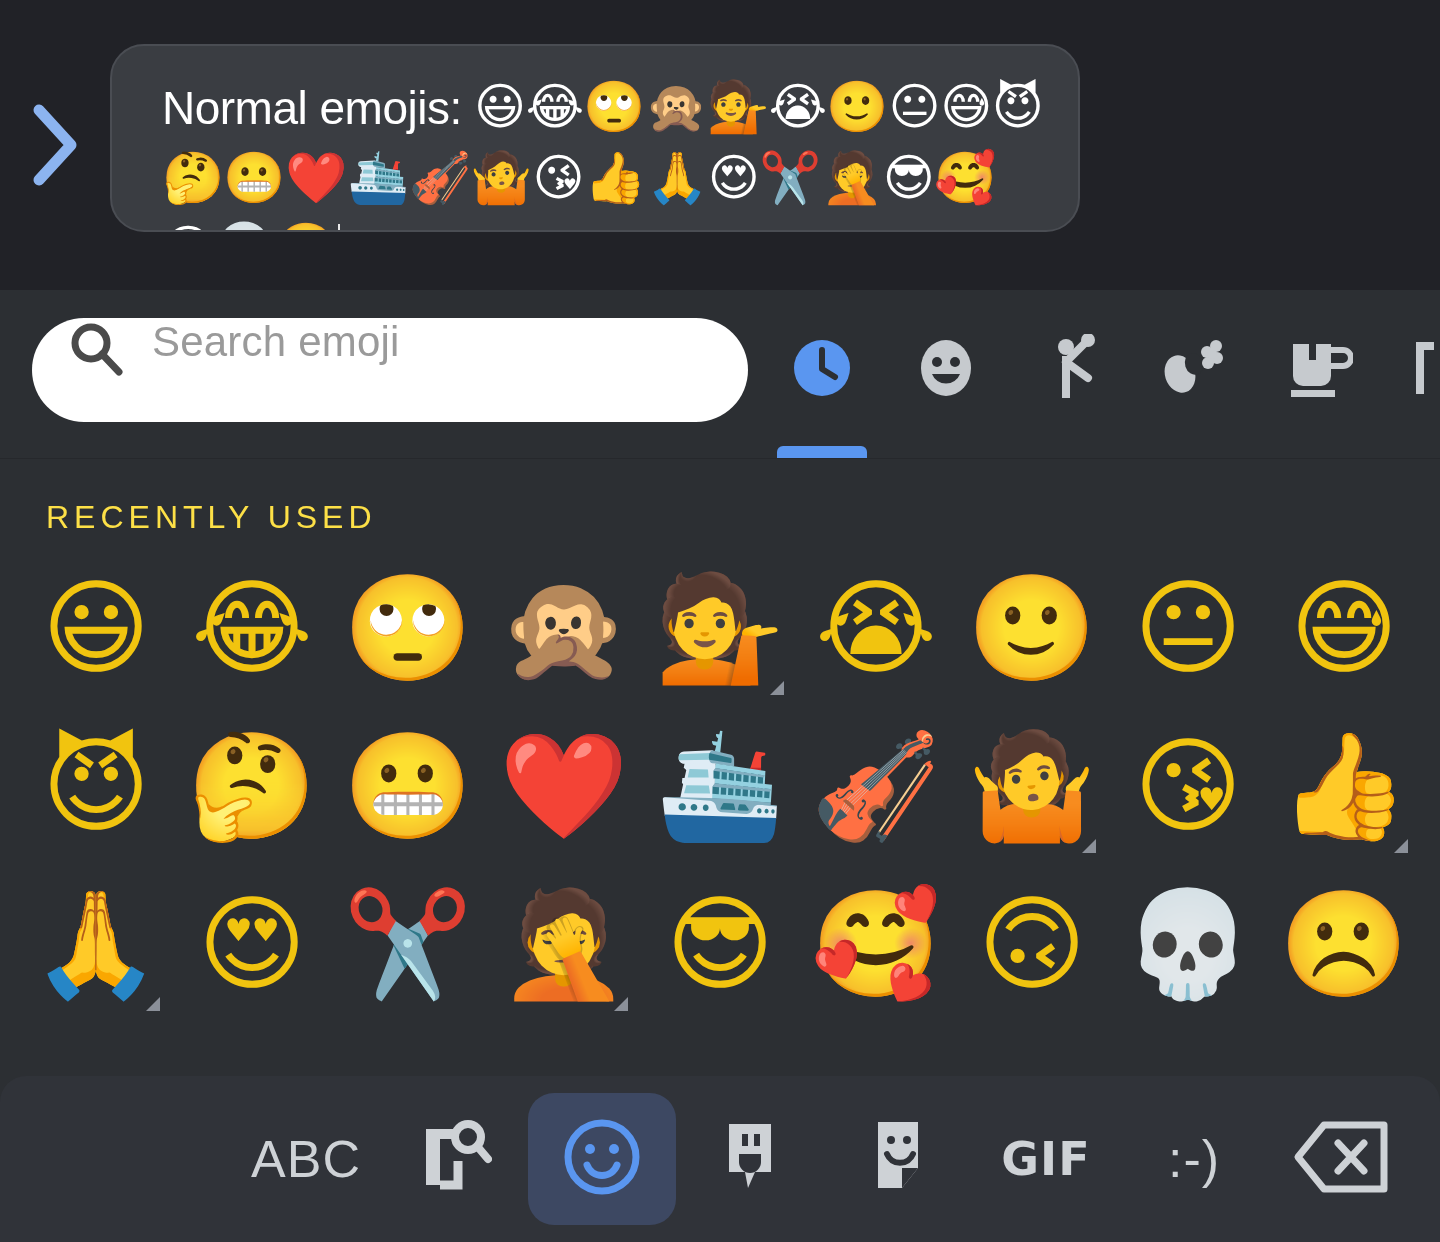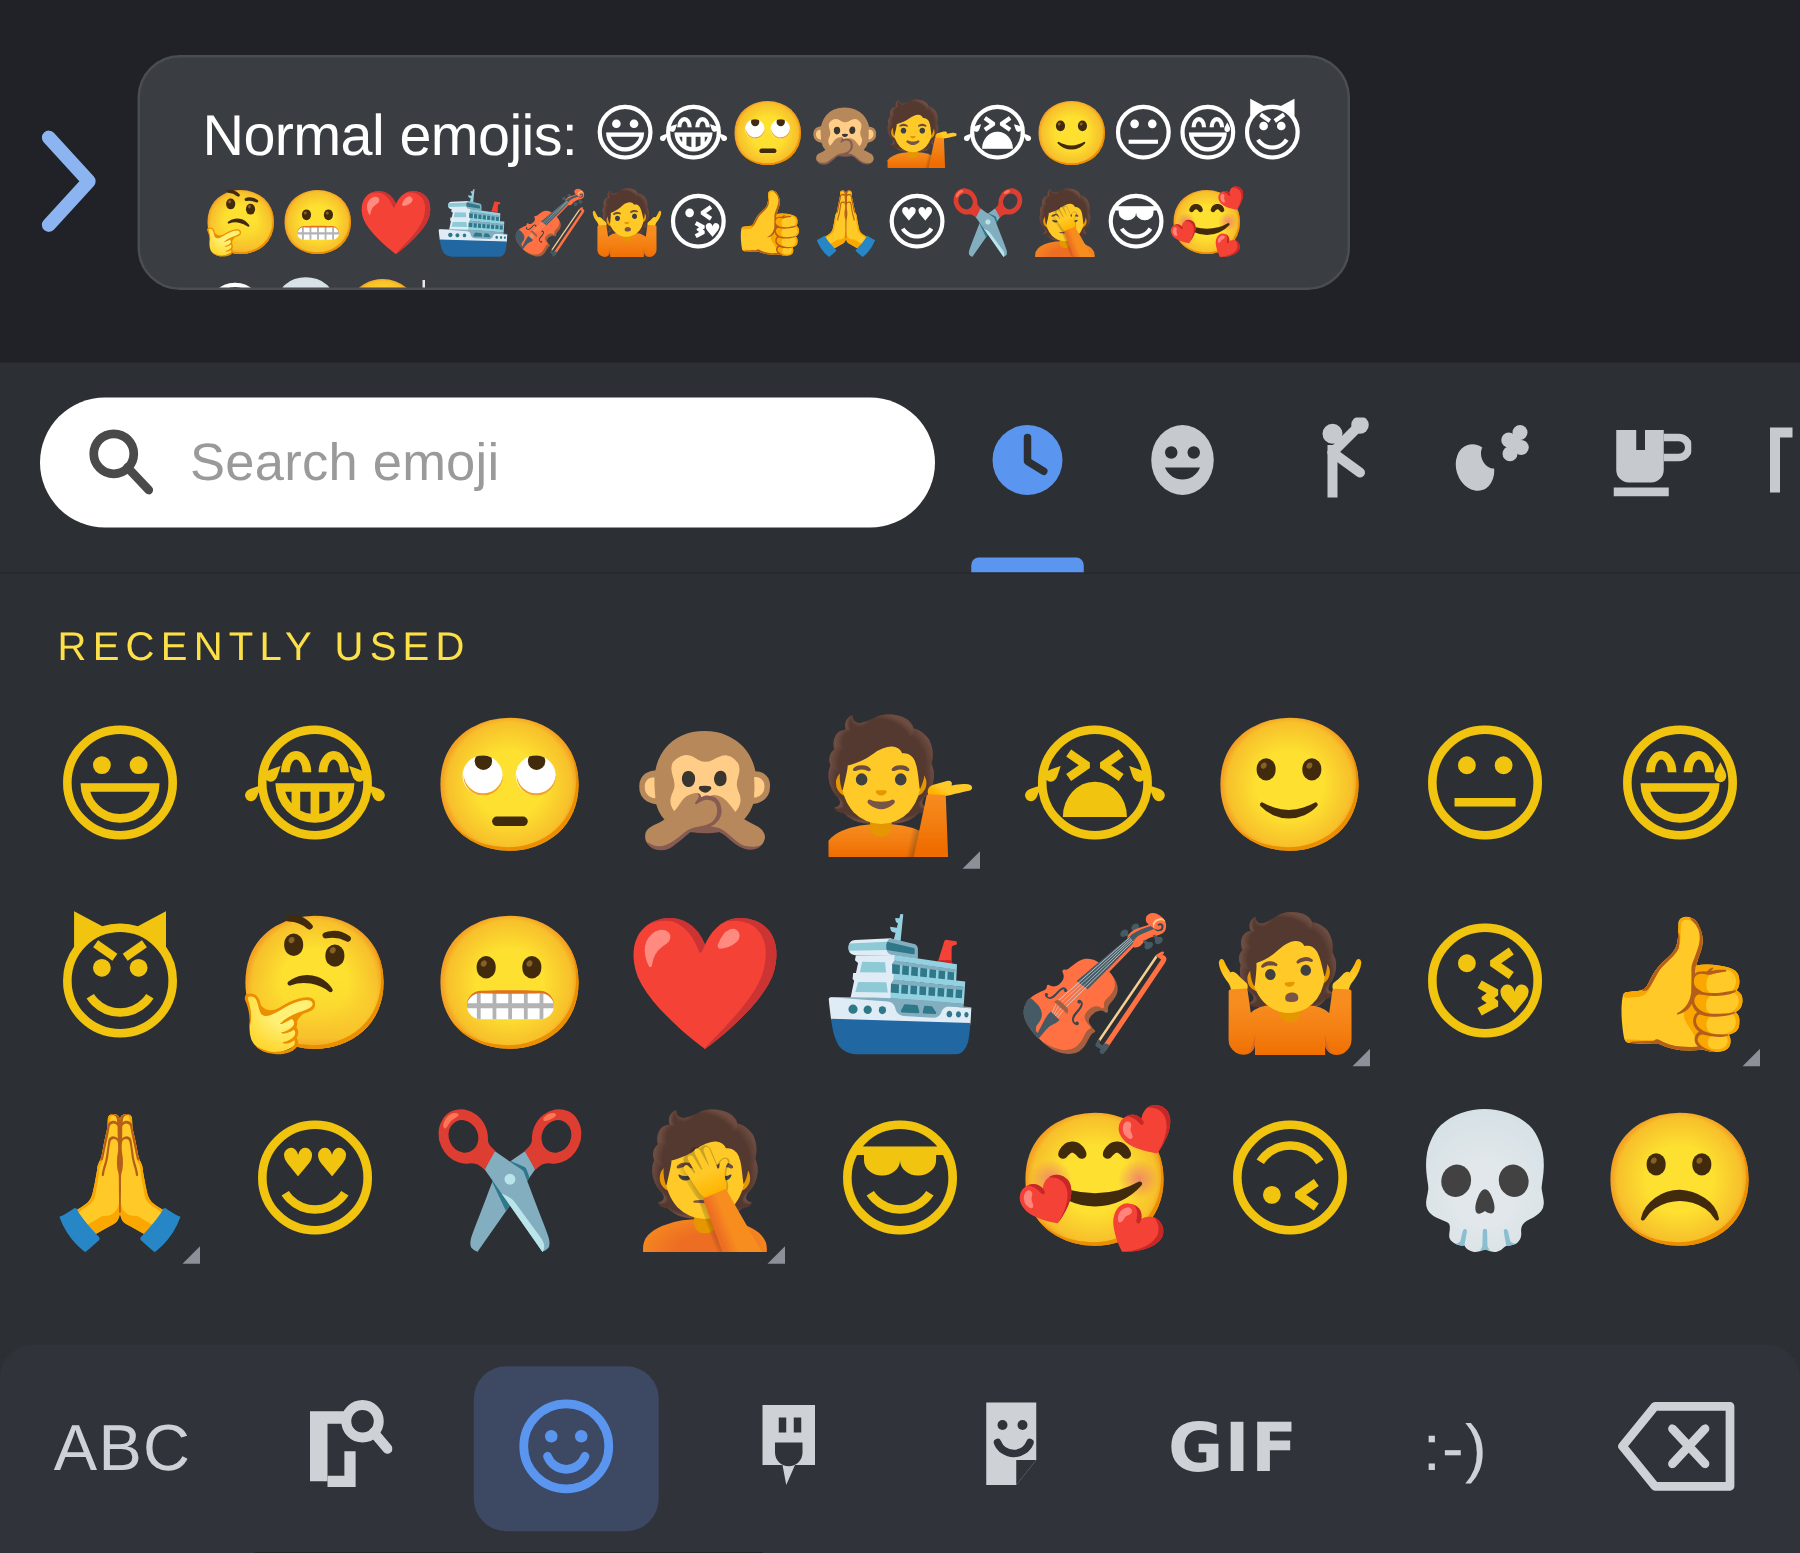--- a/index.html
+++ b/index.html
@@ -130,21 +130,20 @@
     width: 760px;
     padding: 28px 0 0 32px;
     box-sizing: border-box;
   }
   .search-box {
     width: 716px;
     height: 104px;
     background: #ffffff;
     border-radius: 52px;
     display: flex;
-    align-items: center;
     padding: 0 34px;
     box-sizing: border-box;
     gap: 26px;
   }
   .search-icon { flex: none; display: block; }
   .search-placeholder {
     color: #9a9a9a;
     font-size: 42px;
     line-height: 48px;
     letter-spacing: 0.2px;
@@ -225,21 +224,21 @@
   .kb-bar {
     position: absolute;
     left: 0;
     bottom: 0;
     width: 1440px;
     height: 166px;
     background: #303339;
     border-radius: 26px 26px 0 0;
     display: flex;
     align-items: center;
-    justify-content: space-between;
+    justify-content: flex-end;
     padding: 0 24px;
     box-sizing: border-box;
   }
   .kb-btn {
     flex: none;
     width: 148px;
     height: 132px;
     display: flex;
     align-items: center;
     justify-content: center;
@@ -255,21 +254,21 @@
   }
   .kb-smile-text {
     color: #ced2d6;
     font-size: 52px;
     letter-spacing: 1px;
     line-height: 56px;
     font-family: "Liberation Sans", sans-serif;
   }
   .kb-gif {
     color: #ced2d6;
-    font-size: 54px;
+    font-size: 46px;
     font-weight: bold;
     letter-spacing: 1px;
     line-height: 50px;
     font-family: "DejaVu Sans", sans-serif;
   }
 </style>
 </head>
 <body>
 
 <div class="screen">

